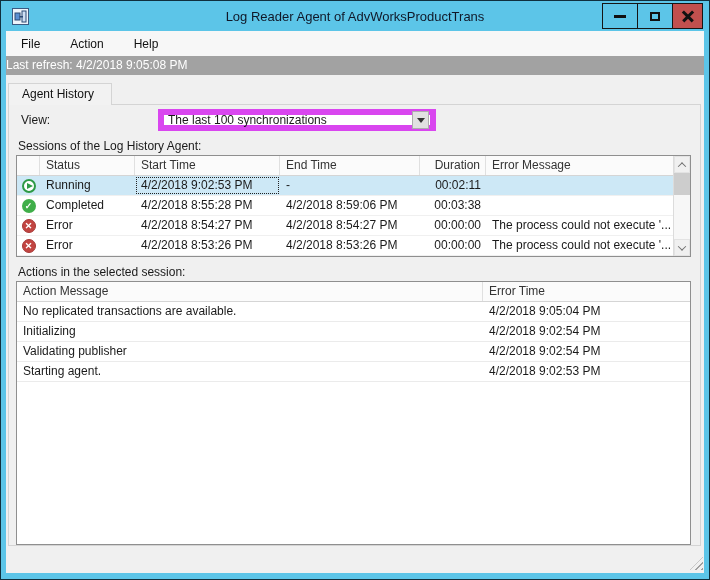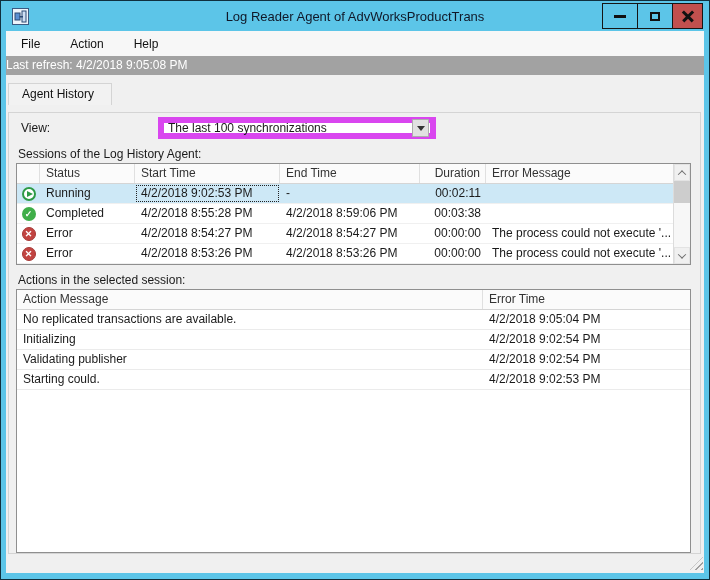--- a/index.html
+++ b/index.html
@@ -24,21 +24,21 @@
   .glyph-x::before{transform:rotate(45deg);} .glyph-x::after{transform:rotate(-45deg);}
   
   .client{flex:1; margin:0 5px 6px 5px; background:#f0f0f0; display:flex; flex-direction:column; overflow:hidden;}
   .menubar{height:25px; background:#f7f7f7; display:flex; align-items:center; padding-left:7px; flex:0 0 auto;gap:14px;}
   .menu-item{padding:4px 8px; color:#111;}
   .refreshbar{height:19px; background:var(--strip); color:#fff; text-align:left; line-height:19px; padding-right:9px; flex:0 0 auto;}
   .content{flex:1; display:flex; flex-direction:column; padding-top:7px; overflow:hidden;}
   
   .tabrow{margin-left:2px; display:flex; flex:0 0 auto;}
   .tab{padding:3px 17px 4px 13px; background:#f2f2f2; border:1px solid #d4d4d4; border-bottom:none; position:relative; top:1px; z-index:2; color:#111;}
-  .tabpanel{margin:8px 3px 0 2px; border:1px solid #d4d4d4; background:#f0f0f0; height:442px; display:flex; flex-direction:column; padding:4px 9px 0 7px; overflow:hidden; flex:0 0 auto;}
+  .tabpanel{margin:0 3px 0 2px; border:1px solid #d4d4d4; background:#f0f0f0; height:442px; display:flex; flex-direction:column; padding:4px 9px 0 7px; overflow:hidden; flex:0 0 auto;}
   
   .view-row{display:flex; align-items:center; height:22px; flex:0 0 auto;}
   .view-label{width:142px; padding-left:5px;}
   .combo{width:278px; height:22px; background:#fff; border:6px solid #d946ef; display:flex; align-items:center; position:relative; cursor:default;}
   .combo-text{flex:1; padding-left:4px; white-space:nowrap; overflow:hidden;}
   .combo-btn{width:17px; height:18px; margin-right:1px; background:#e1e1e1; border:1px solid #adadad; display:flex; align-items:center; justify-content:center;}
   .tri-down{width:0;height:0;border-left:4px solid transparent;border-right:4px solid transparent;border-top:5px solid #333;}
   .section-label{margin:8px 0 2px 2px; flex:0 0 auto;}
   
   .tbl{border:1px solid #8f8f8f; background:#fff; display:flex; flex:0 0 auto; overflow:hidden;}
@@ -215,21 +215,21 @@
                 </div>
                 <div class="row">
                   <div class="cell c-msg">Initializing</div>
                   <div class="cell c-time">4/2/2018 9:02:54 PM</div>
                 </div>
                 <div class="row">
                   <div class="cell c-msg">Validating publisher</div>
                   <div class="cell c-time">4/2/2018 9:02:54 PM</div>
                 </div>
                 <div class="row">
-                  <div class="cell c-msg">Starting could.</div>
+                  <div class="cell c-msg">Starting agent.</div>
                   <div class="cell c-time">4/2/2018 9:02:53 PM</div>
                 </div>
               </div>
           </div>
         </div>
 
       </div>
 
       <div class="statusbar">
         <div class="grip"></div>

